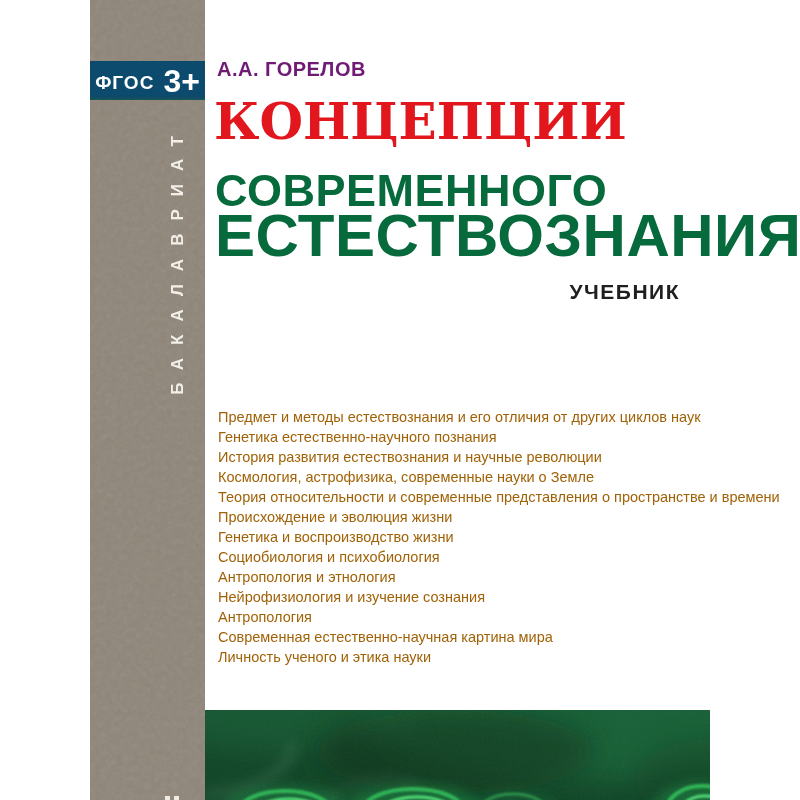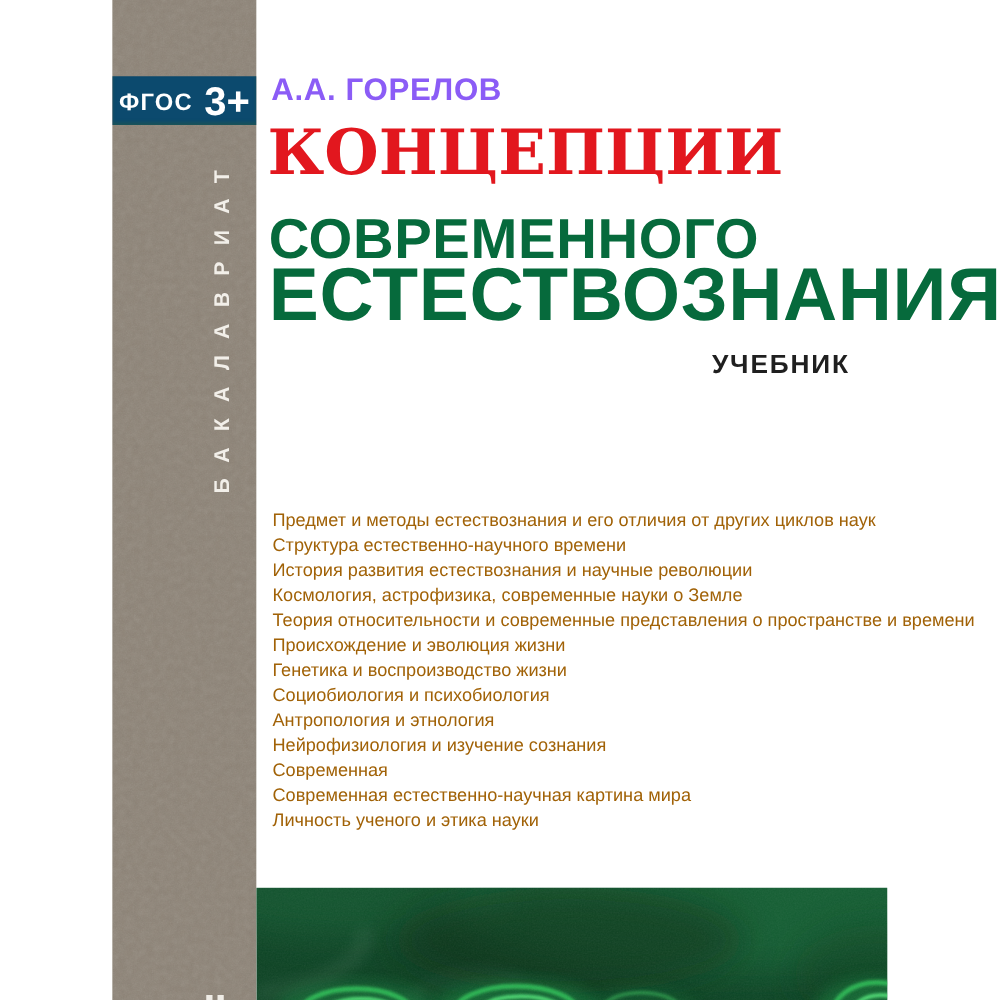--- a/index.html
+++ b/index.html
@@ -26,21 +26,21 @@
   .spine-text {
     position:absolute; left:178px; top:259px;
     transform:translate(-50%,-50%) rotate(-90deg);
     color:#f2efe9; font-weight:bold; font-size:17px; letter-spacing:13px;
     white-space:nowrap; z-index:3;
   }
   .spine-frag { position:absolute; background:#efece6; z-index:3; }
   
   .author {
     position:absolute; left:217px; top:58px;
-    font-size:25px; font-weight:bold; color:#8b5cf6; letter-spacing:0.5px;
+    font-size:20px; font-weight:bold; color:#701a75; letter-spacing:0.5px;
   }
   .title-line1 {
     position:absolute; left:214px; top:97px;
     font-family:"DejaVu Serif","Liberation Serif",serif;
     font-weight:bold; font-size:50px; line-height:1; color:#e2171e; letter-spacing:0;
   }
   .title-line2 {
     position:absolute; left:215px; top:168px;
     font-weight:bold; font-size:45px; line-height:1; color:#066a3c; letter-spacing:0.5px;
   }
@@ -101,30 +101,30 @@
   <div class="author">А.А. ГОРЕЛОВ</div>
 
   <div class="title-line1">КОНЦЕПЦИИ</div>
   <div class="title-line2">СОВРЕМЕННОГО</div>
   <div class="title-line3">ЕСТЕСТВОЗНАНИЯ</div>
 
   <div class="subtitle">УЧЕБНИК</div>
 
   <ul class="topics">
     <li>Предмет и методы естествознания и его отличия от других циклов наук</li>
-    <li>Структура естественно-научного времени</li>
+    <li>Генетика естественно-научного познания</li>
     <li>История развития естествознания и научные революции</li>
     <li>Космология, астрофизика, современные науки о Земле</li>
     <li>Теория относительности и современные представления о пространстве и времени</li>
     <li>Происхождение и эволюция жизни</li>
     <li>Генетика и воспроизводство жизни</li>
     <li>Социобиология и психобиология</li>
     <li>Антропология и этнология</li>
     <li>Нейрофизиология и изучение сознания</li>
-    <li>Современная</li>
+    <li>Антропология</li>
     <li>Современная естественно-научная картина мира</li>
     <li>Личность ученого и этика науки</li>
   </ul>
 
   <div class="band">
     <svg viewBox="0 0 505 90" preserveAspectRatio="none">
       <defs>
         <filter id="bBlurS" x="-60%" y="-60%" width="220%" height="220%">
             <feGaussianBlur stdDeviation="1.3"></feGaussianBlur>
           </filter>

